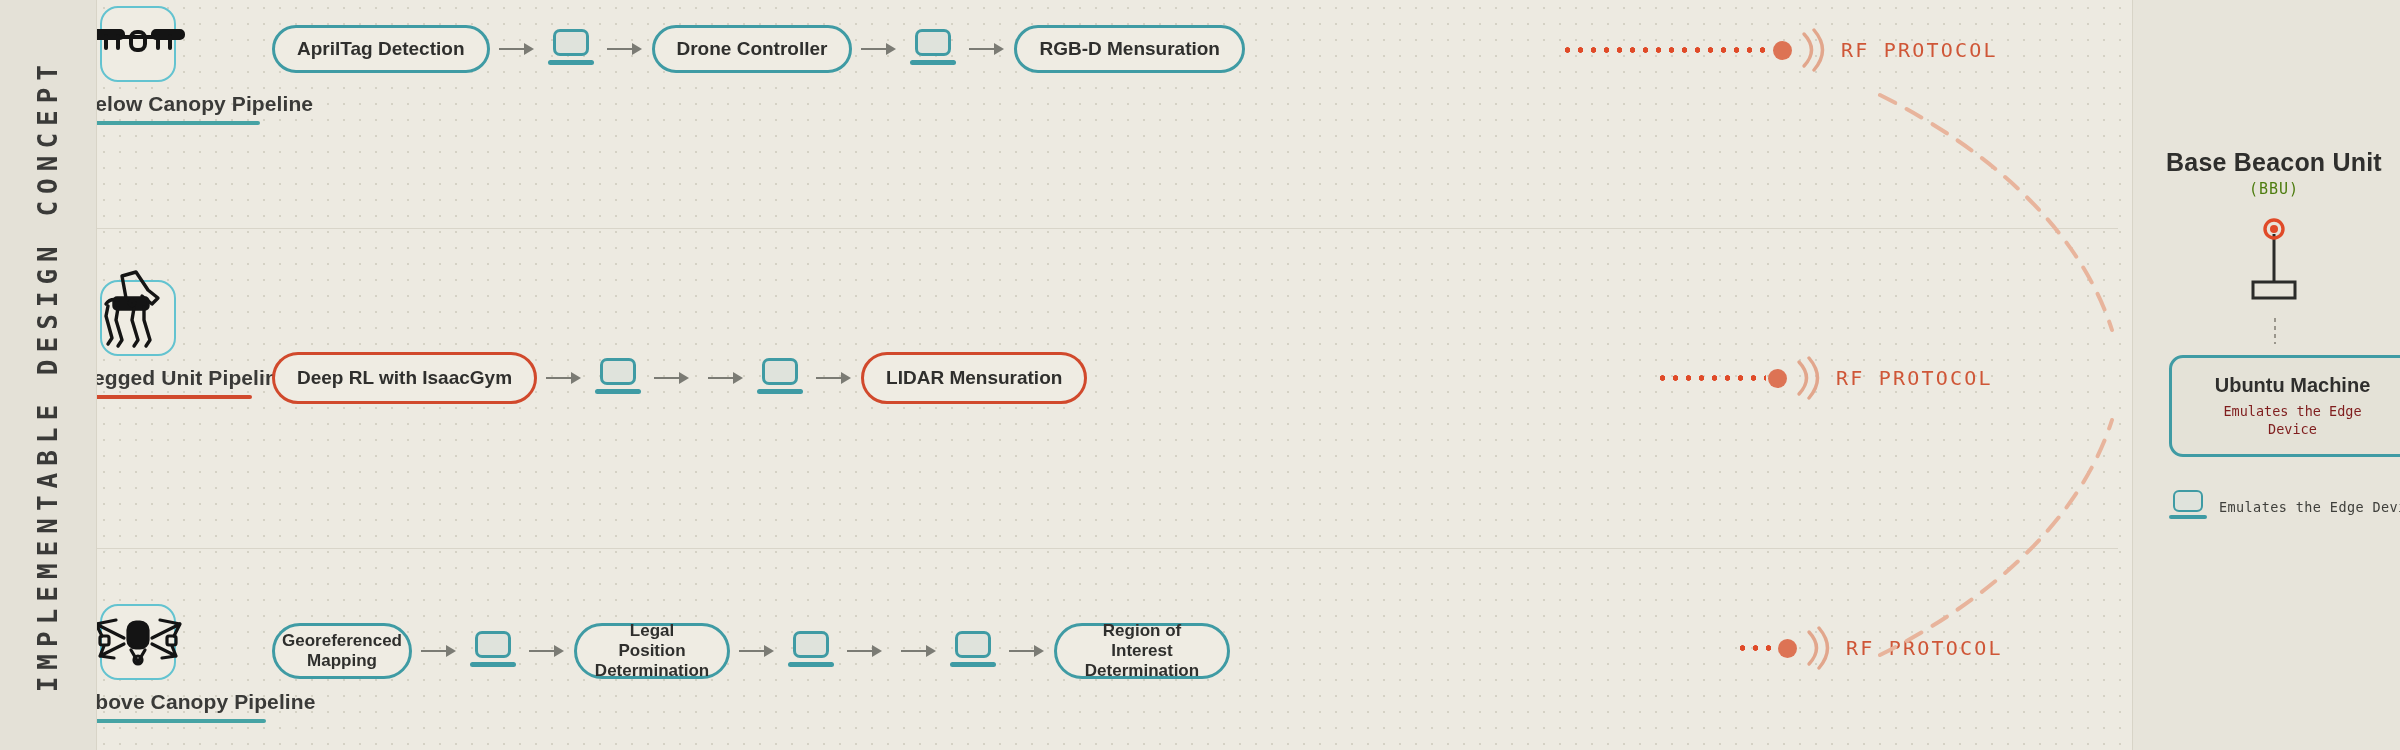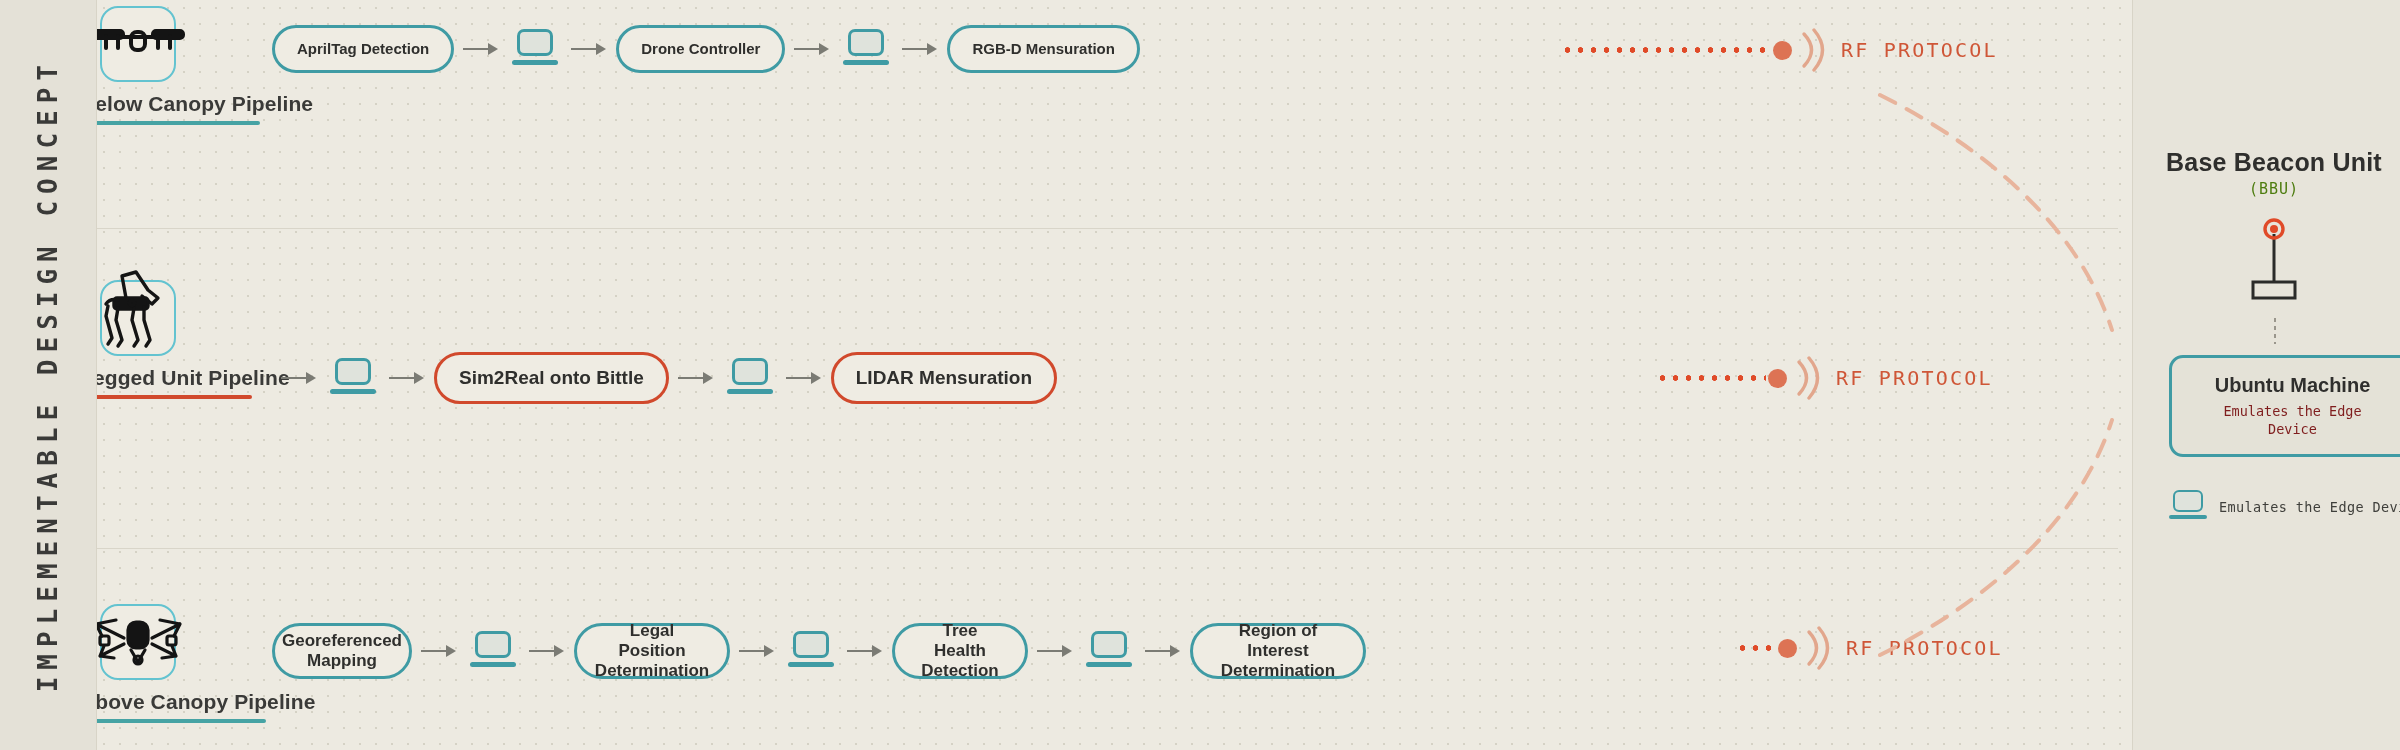--- a/index.html
+++ b/index.html
@@ -76,21 +76,21 @@
     display:flex;align-items:center;justify-content:center;
     text-align:center;
     font-weight:700;color:#2f2f2d;
     padding:0 22px;
     box-sizing:border-box;
     line-height:1.18;
     white-space:pre-line;
   }
   .pill.teal{border:3px solid #3f9ba4;}
   .pill.red{border:3px solid #d1492c;}
-  .pill.h1{height:48px;font-size:15px;}
+  .pill.h1{height:48px;font-size:19px;}
   .pill.h2{height:52px;font-size:19px;}
   .pill.two{height:56px;font-size:17px;}
 
   .arrow{
     width:36px;height:14px;position:relative;flex:0 0 auto;
     margin:0 9px;
   }
   .arrow .shaft{
     position:absolute;left:0;top:6px;width:27px;height:2px;background:#7b7b74;
   }
@@ -279,33 +279,33 @@
               <path d="M 10 44 Q 14 38 22 40"></path>
               <circle cx="36" cy="43" r="2.6" fill="#141414"></circle>
             </g>
           </svg>
         </div>
         <div class="unit-label">Legged Unit Pipeline</div>
         <div class="unit-underline ul-red"></div>
       </div>
 
       <div class="chain" style="left:176px;top:124px;">
-        <div class="arrow">
-            <div class="shaft"></div>
-            <div class="head"></div>
-          </div>
-        <div class="laptop">
-            <div class="screen"></div>
-            <div class="base"></div>
-          </div>
-        <div class="arrow">
-            <div class="shaft"></div>
-            <div class="head"></div>
-          </div>
-        <div class="pill red h2">Sim2Real onto Bittle</div>
+        <div class="pill red h2">Deep RL with IsaacGym</div>
+        <div class="arrow">
+            <div class="shaft"></div>
+            <div class="head"></div>
+          </div>
+        <div class="laptop">
+            <div class="screen"></div>
+            <div class="base"></div>
+          </div>
+        <div class="arrow">
+            <div class="shaft"></div>
+            <div class="head"></div>
+          </div>
         <div class="arrow">
             <div class="shaft"></div>
             <div class="head"></div>
           </div>
         <div class="laptop">
             <div class="screen"></div>
             <div class="base"></div>
           </div>
         <div class="arrow">
             <div class="shaft"></div>
@@ -371,22 +371,20 @@
             <div class="head"></div>
           </div>
         <div class="laptop">
             <div class="screen"></div>
             <div class="base"></div>
           </div>
         <div class="arrow">
             <div class="shaft"></div>
             <div class="head"></div>
           </div>
-        <div class="pill teal two" style="width:136px;">Tree Health
-Detection</div>
         <div class="arrow">
             <div class="shaft"></div>
             <div class="head"></div>
           </div>
         <div class="laptop">
             <div class="screen"></div>
             <div class="base"></div>
           </div>
         <div class="arrow">
             <div class="shaft"></div>

